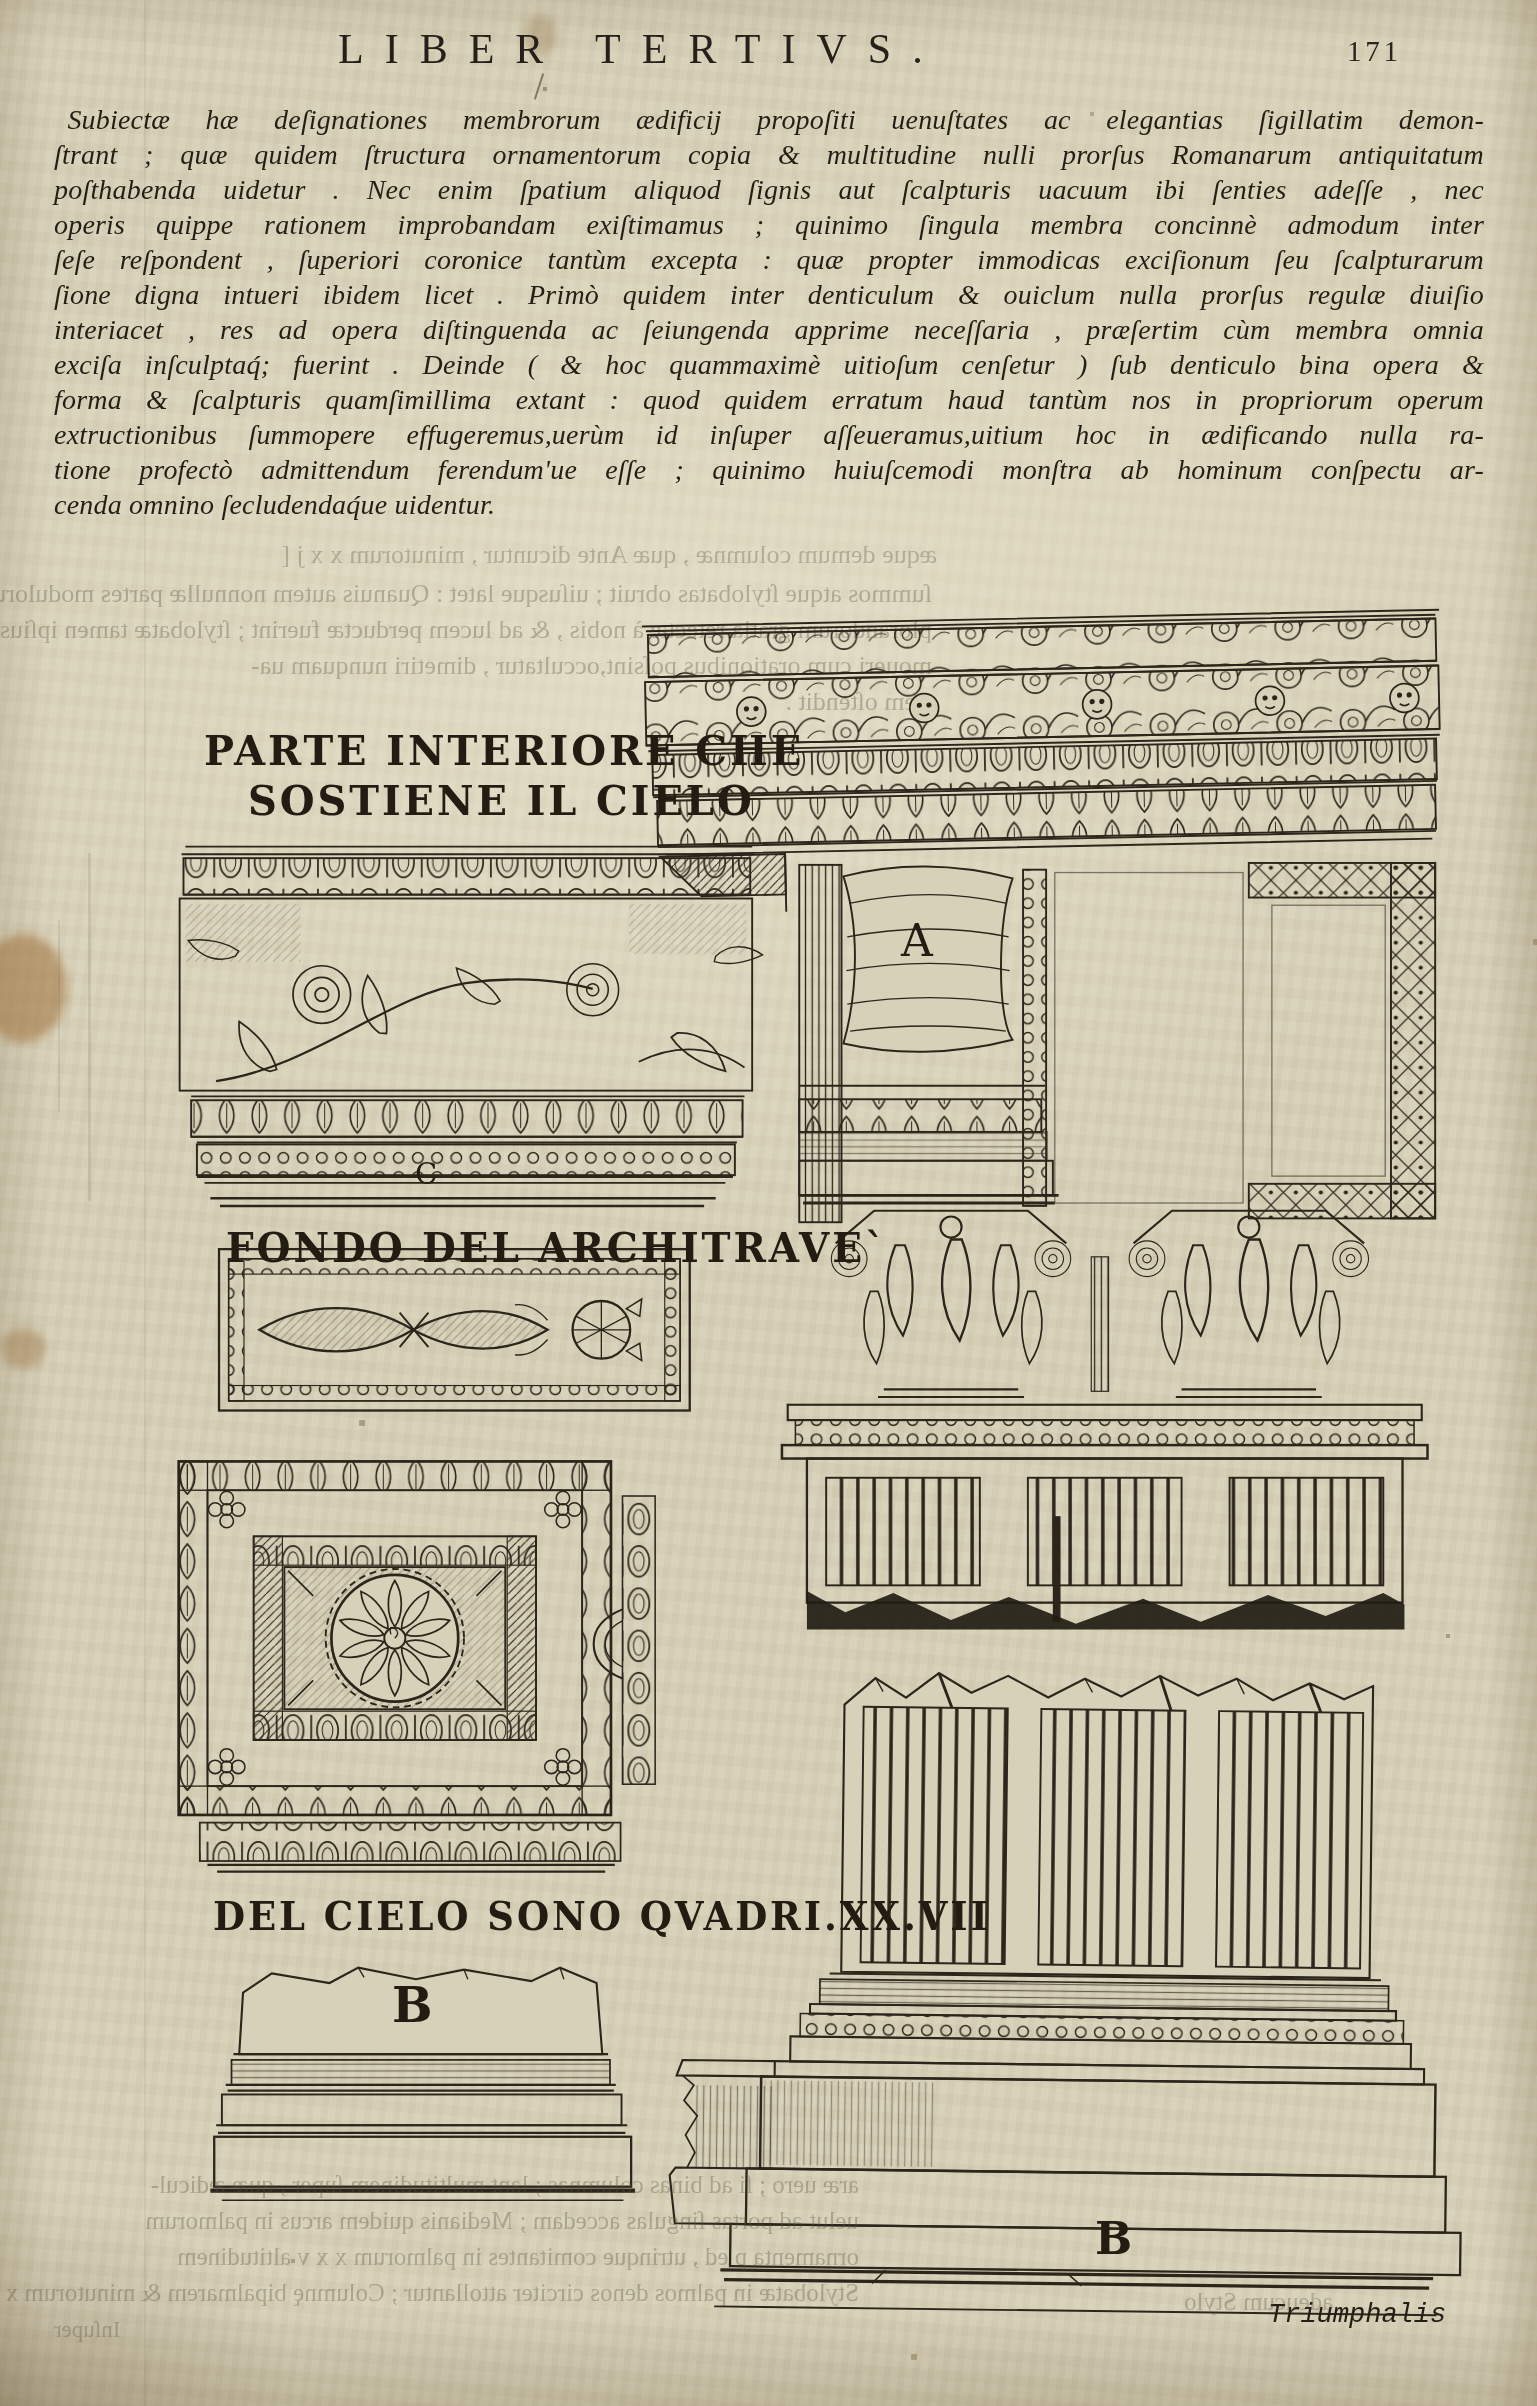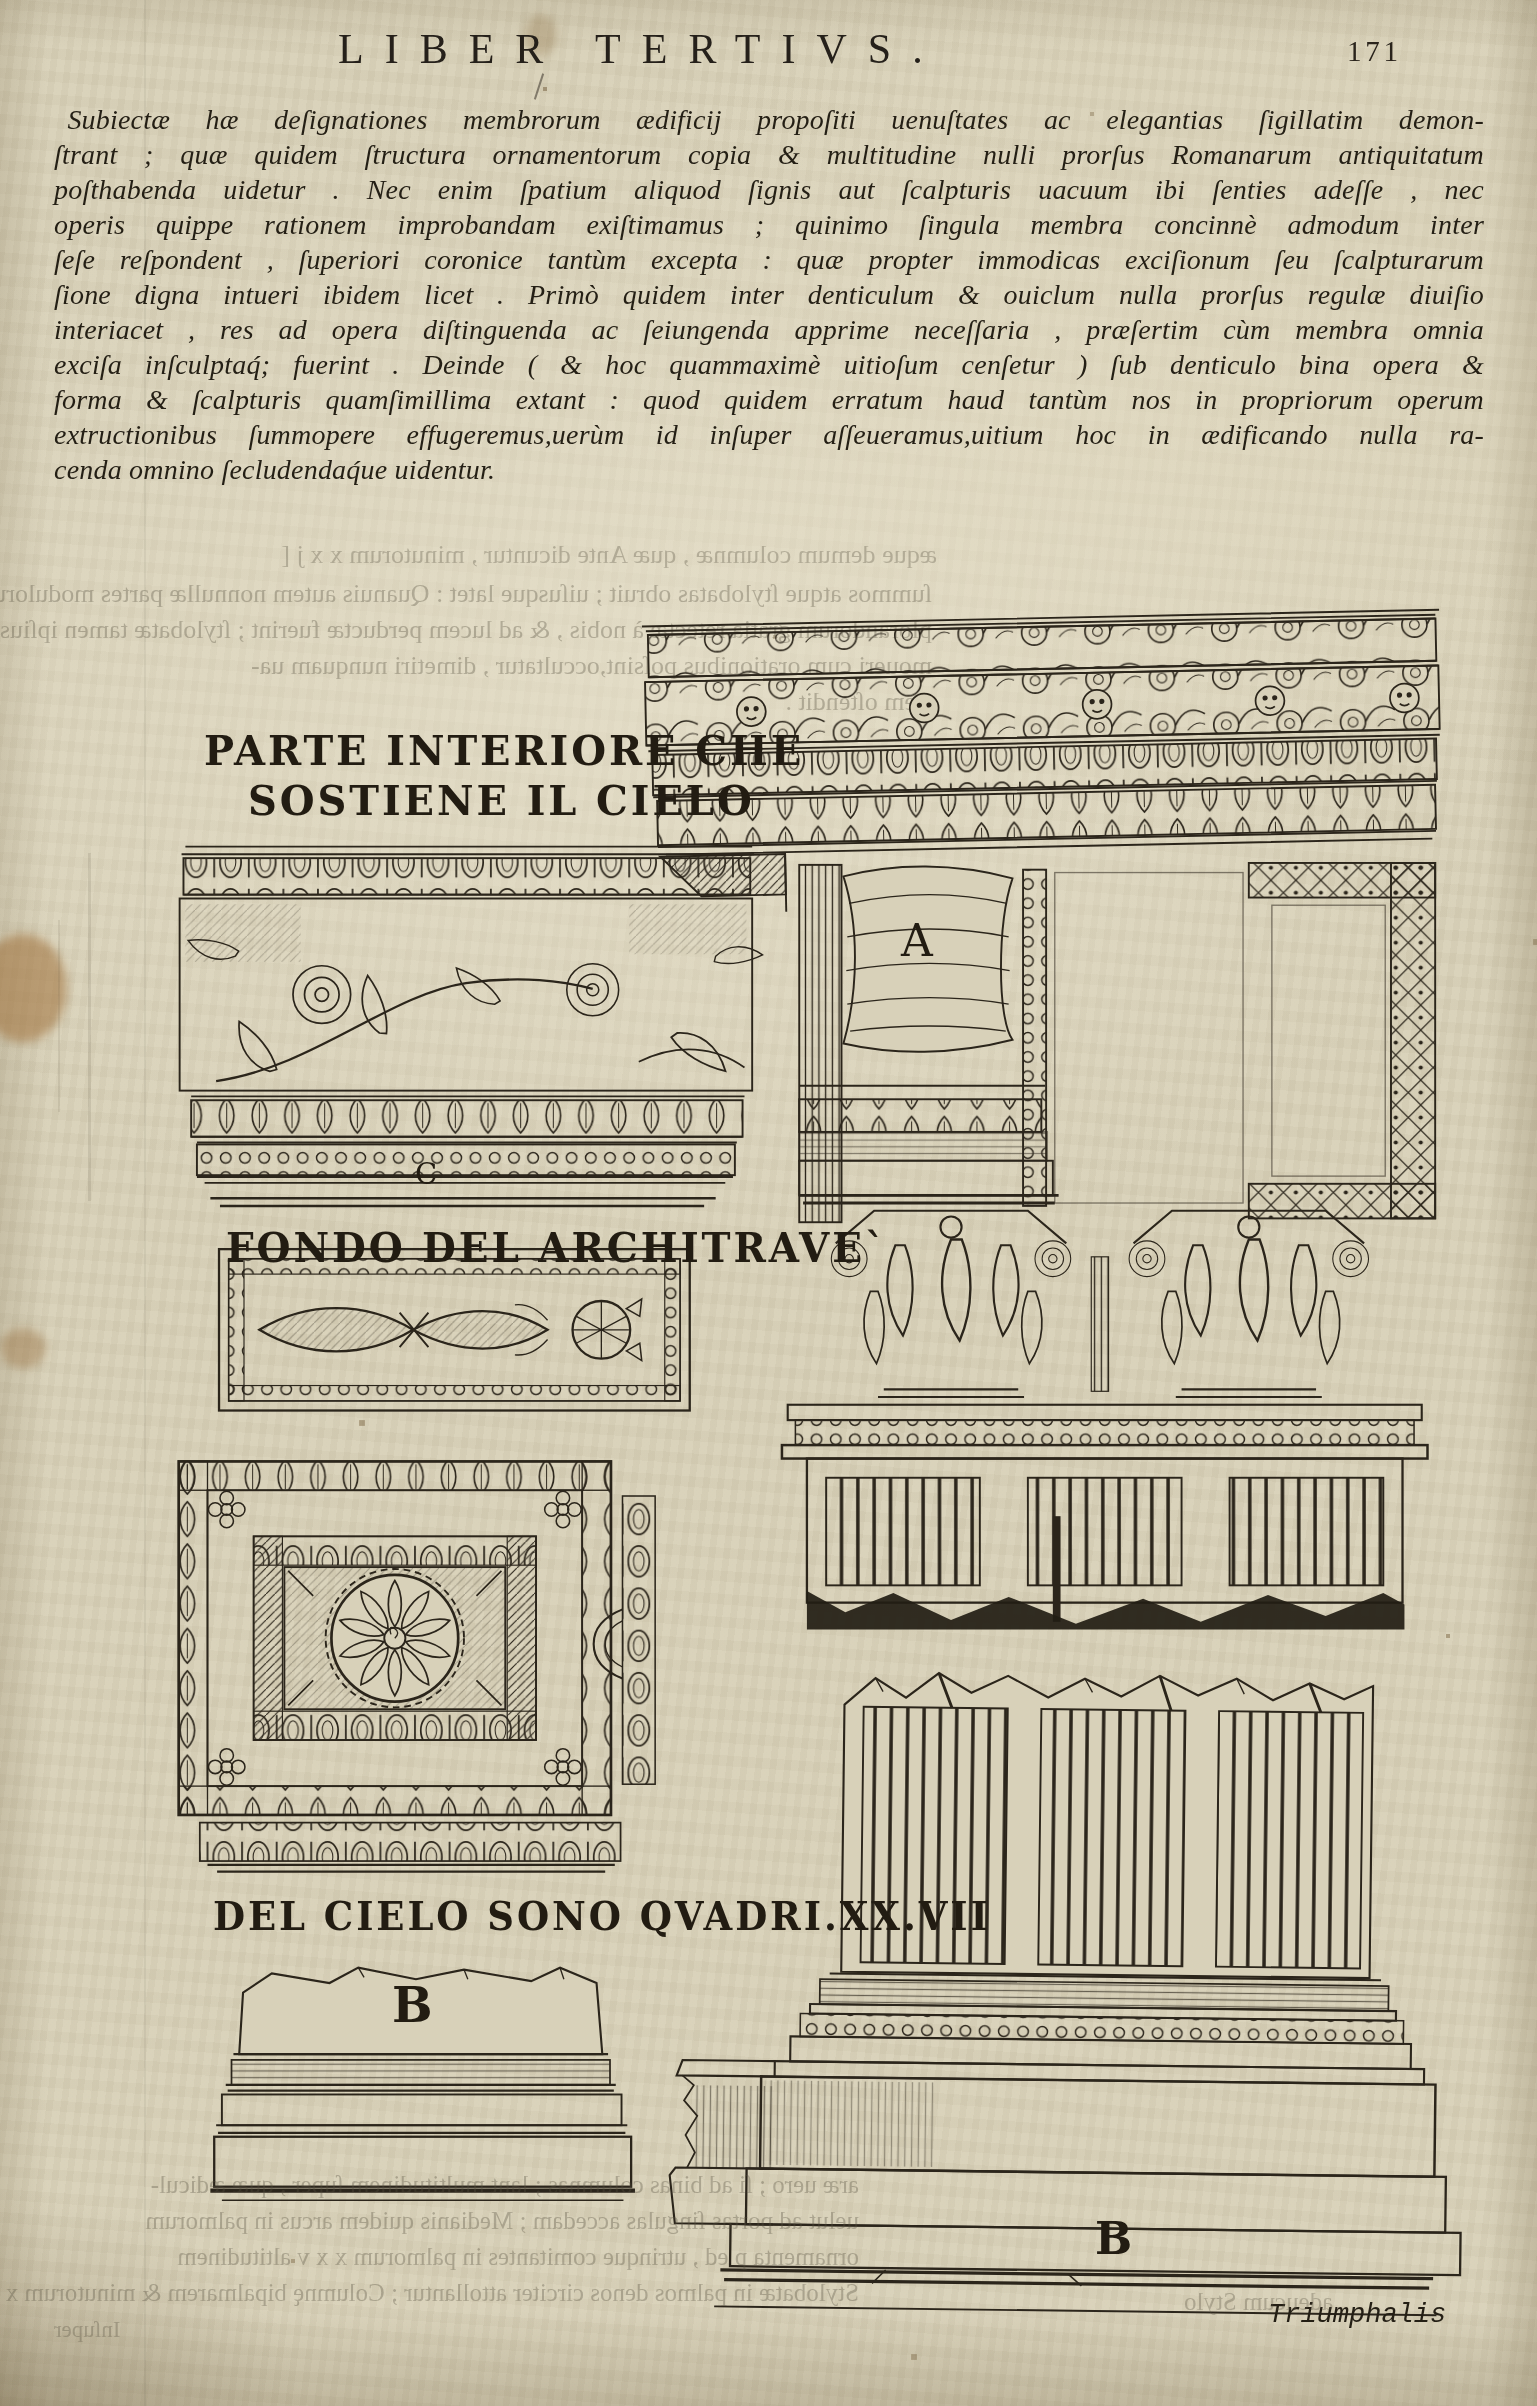--- a/index.html
+++ b/index.html
@@ -79,20 +79,21 @@
       <div class="pl">Subiectæ hæ deſignationes membrorum ædificij propoſiti uenuſtates ac elegantias ſigillatim demon-</div>
       <div class="pl">ſtrant ; quæ quidem ſtructura ornamentorum copia &amp; multitudine nulli prorſus Romanarum antiquitatum</div>
       <div class="pl">poſthabenda uidetur .   Nec enim ſpatium aliquod ſignis aut ſcalpturis uacuum ibi ſenties adeſſe , nec</div>
       <div class="pl">operis quippe rationem improbandam exiſtimamus ; quinimo ſingula membra concinnè admodum inter</div>
       <div class="pl">ſeſe reſpondent , ſuperiori coronice tantùm excepta : quæ propter immodicas exciſionum ſeu ſcalpturarum</div>
       <div class="pl">ſione digna intueri ibidem licet .   Primò quidem inter denticulum &amp; ouiclum nulla prorſus regulæ diuiſio</div>
       <div class="pl">interiacet , res ad opera diſtinguenda ac ſeiungenda apprime neceſſaria , præſertim cùm membra omnia</div>
       <div class="pl">exciſa inſculptaq́; fuerint .   Deinde ( &amp; hoc quammaximè uitioſum cenſetur ) ſub denticulo bina opera &amp;</div>
       <div class="pl">forma &amp; ſcalpturis quamſimillima extant : quod quidem erratum haud tantùm nos in propriorum operum</div>
       <div class="pl">extructionibus ſummopere effugeremus,uerùm id inſuper aſſeueramus,uitium hoc in ædificando nulla ra-</div>
+      <div class="pl">tione profectò admittendum ferendum'ue eſſe ; quinimo huiuſcemodi monſtra ab hominum conſpectu ar-</div>
       <div class="pl">cenda omnino ſecludendaq́ue uidentur.</div>
     </div>
 
   <div class="abs bleed-frag" style="left:413px;top:540px;width:524px;font-size:26px;">æque demum columnæ , quæ Ante dicuntur , minutorum x x j [</div>
   <div class="abs bleed" style="left:56px;top:576px;width:876px;font-size:26px;">
       <div class="bl">ſummos atque ſtylobatas obruit ; uiſusque latet :    Quanuis autem nonnullæ partes modulorum ex-</div>
       <div class="bl">plorandorum gratia retectæ à nobis , &amp; ad lucem perductæ fuerint ; ſtylobatæ tamen ipſius baſim,quæ mi-</div>
       <div class="bl">moueri cum orationibus poſsint,occultatur , dimetiri nunquam ua-</div>
       <div class="bl">trem oſtendit .</div>
     </div>

